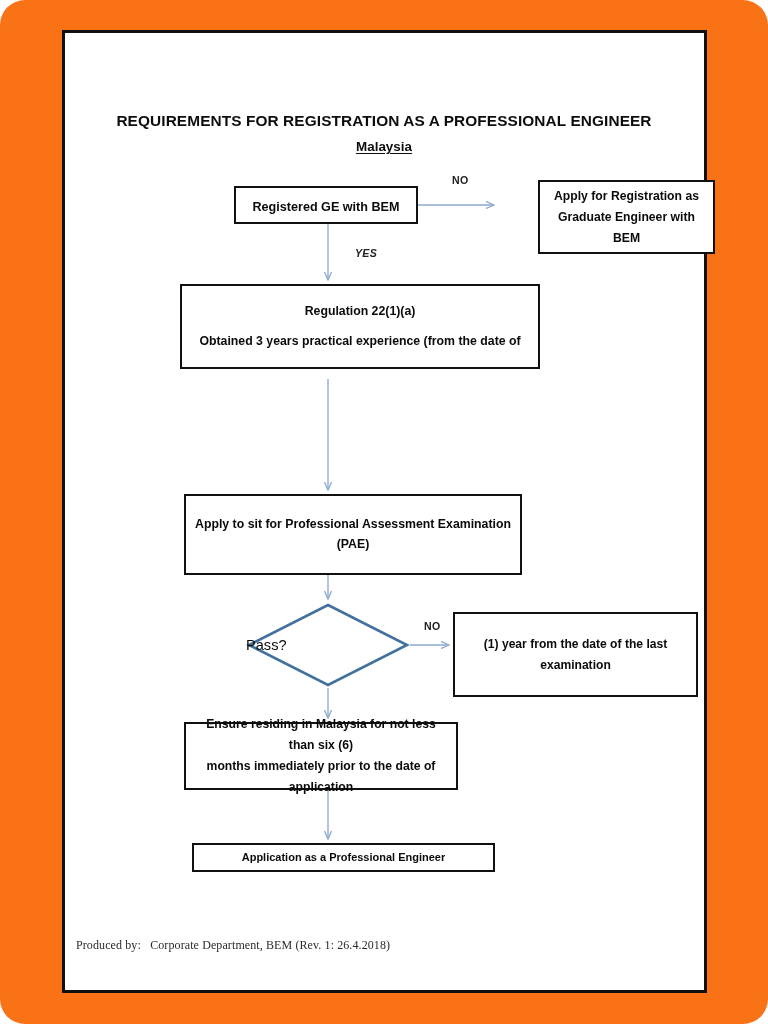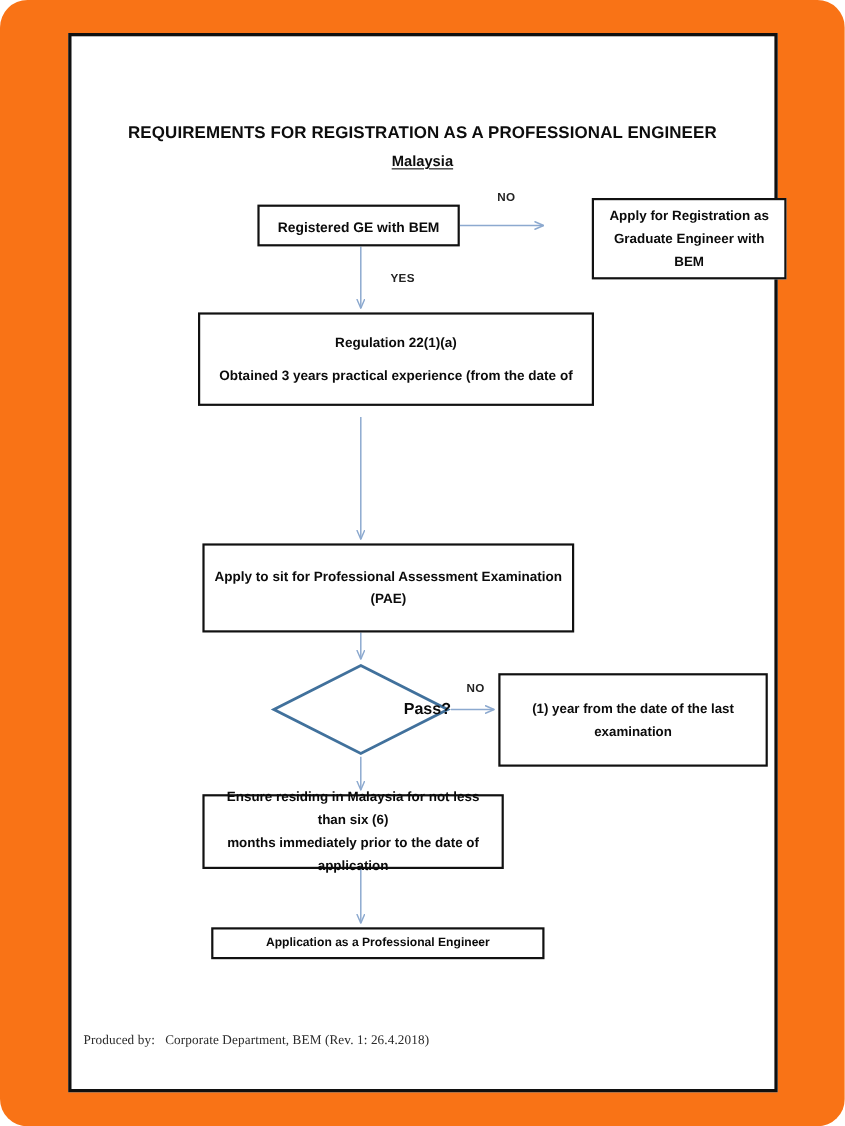--- a/index.html
+++ b/index.html
@@ -118,23 +118,23 @@
     width: 164px;
     height: 86px;
   }
   #node-pass svg { display: block; }
   #node-pass .diamond-label {
     position: absolute;
     left: 0; top: 0;
     width: 164px; height: 86px;
     display: flex;
     align-items: center;
-    justify-content: flex-end;
-    font-family: "Liberation Sans", sans-serif;
-    font-weight: bold;
+    justify-content: flex-start;
+    font-family: "Liberation Sans", sans-serif;
+    font-weight: normal;
     font-size: 14.6px;
     color: #0b0b0b;
   }
 
   
   #connectors {
     position: absolute;
     left: 0; top: 0;
     width: 768px; height: 1024px;
     pointer-events: none;
@@ -143,21 +143,21 @@
   
   .edge-label {
     position: absolute;
     font-family: "Liberation Sans", sans-serif;
     font-weight: bold;
     font-size: 10.6px;
     color: #222222;
     letter-spacing: 0.3px;
   }
   #label-no-top   { left: 452px; top: 174px; }
-  #label-yes      { left: 355px; top: 247px; }
+  #label-yes      { left: 355px; top: 247px; font-style: italic; }
   #label-no-pass  { left: 424px; top: 620px; }
 
   
   #footer {
     position: absolute;
     left: 76px;
     top: 938px;
     font-family: "Liberation Serif", serif;
     font-size: 12px;
     color: #2b2b2b;

